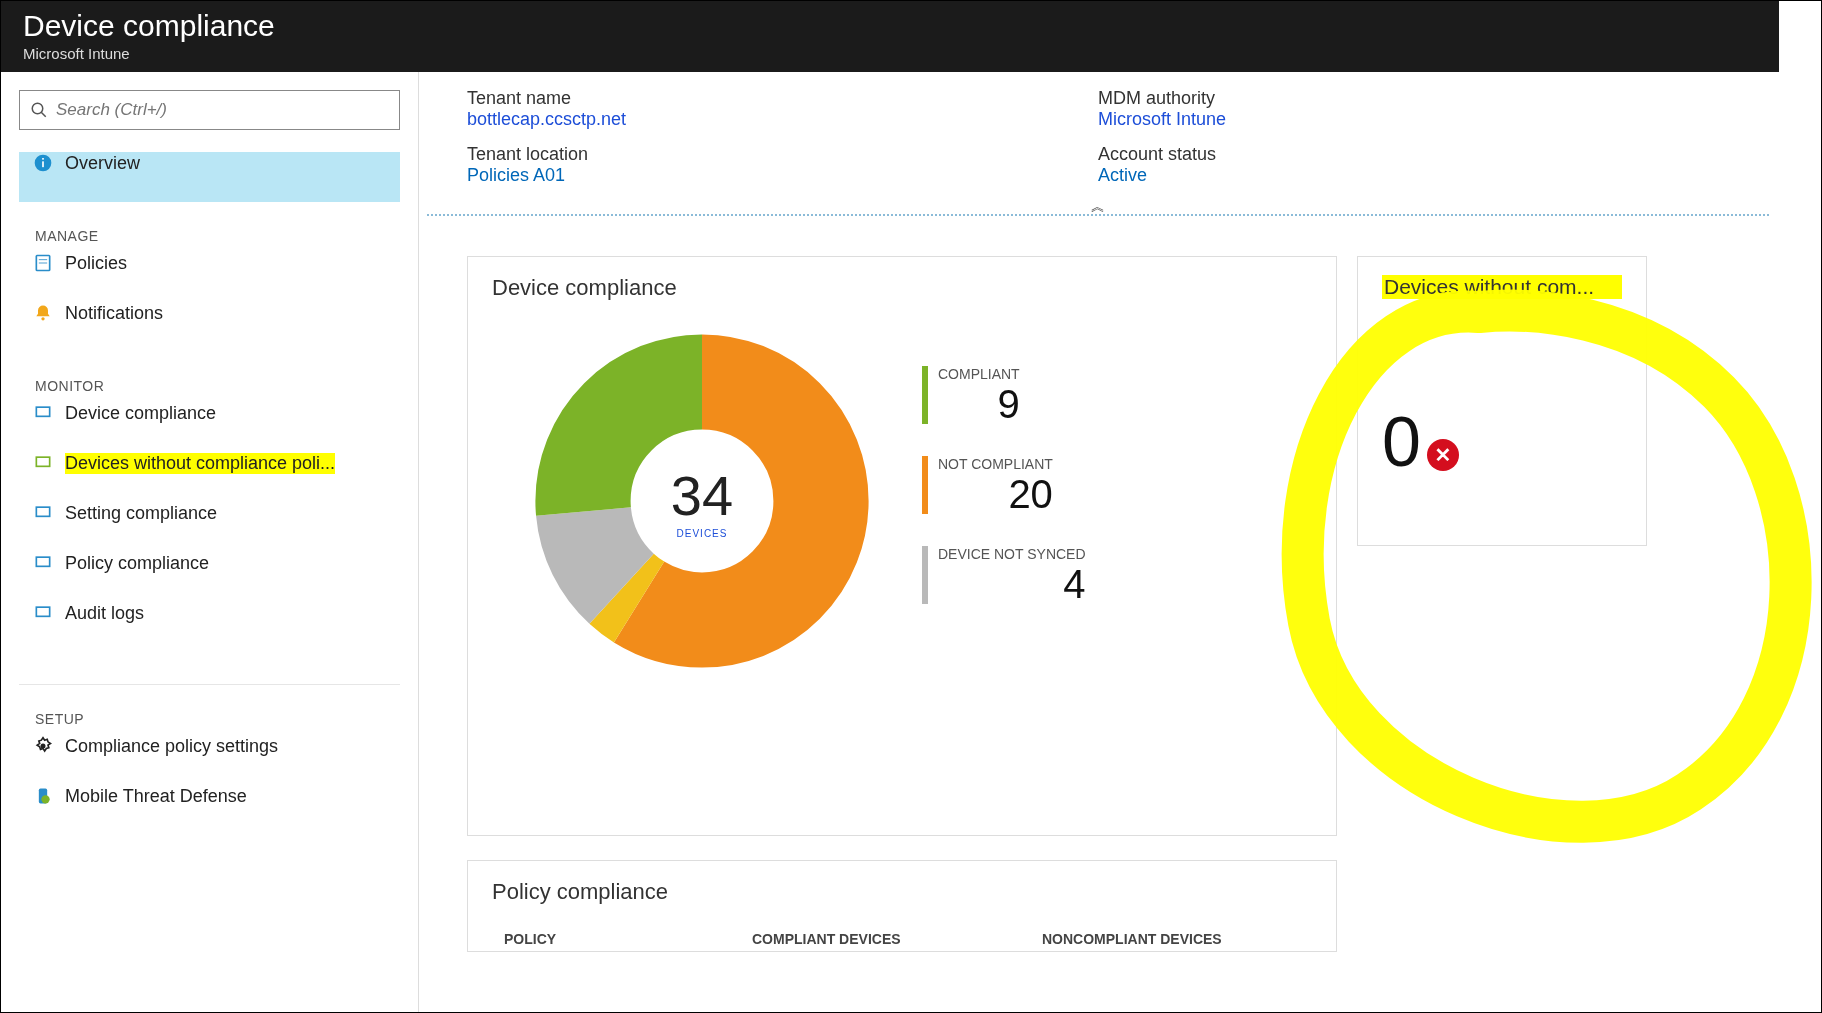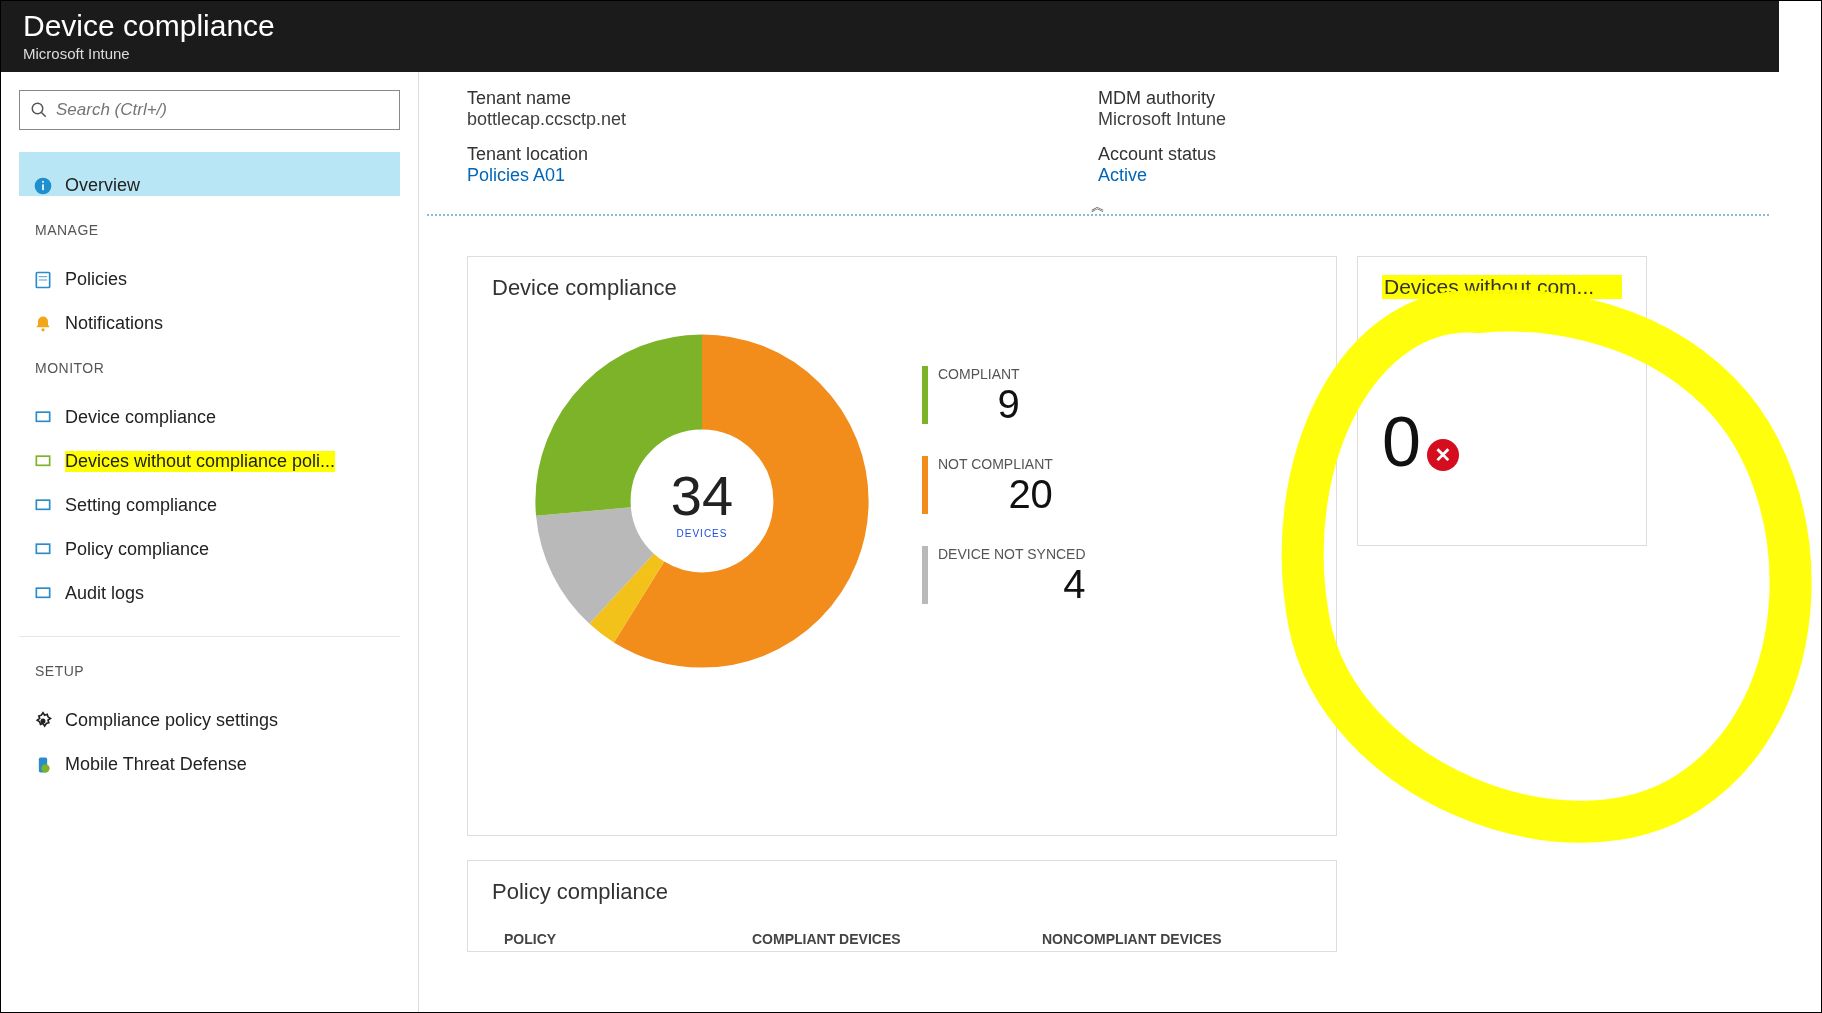--- a/index.html
+++ b/index.html
@@ -50,22 +50,22 @@
   }
   .search-box svg { margin-right: 8px; flex:0 0 auto; }
   .search-box input {
     border: none; outline: none;
     font-size: 17px;
     font-style: italic;
     width: 100%;
     background: transparent;
   }
   .nav-item {
-    display: flex; align-items: flex-end;
-    height: 44px;
+    display: flex; align-items: flex-start;
+    height: 50px;
     padding: 0 14px;
     cursor: pointer;
     font-size: 18px;
     color: #222;
     border-top: 1px solid transparent;
   }
   .nav-item .icon-slot { width: 32px; display:flex; align-items:center; }
   .nav-item.selected {
     background: #b9e6f5;
   }
@@ -99,21 +99,21 @@
   .tenant-block {
     padding: 12px 40px 18px 40px;
     border-bottom: 2px dotted #8bbbd8;
     margin: 0 24px 0 8px;
     position: relative;
     width: 1342px;
   }
   .tenant-block .row { display: flex; justify-content: space-between; }
   .tenant-block .cell { width: 660px; padding: 4px 0 10px 0; }
   .tenant-block .lab { font-size: 18px; color: #333; }
-  .tenant-block .val { font-size: 18px; color: #404040; }
+  .tenant-block .val { font-size: 18px; color: #1d4ed8; }
   .tenant-block .val.link { color: #0067b8; }
   .tenant-block .chevron-up {
     position: absolute;
     bottom: -2px;
     left: 50%;
     transform: translateX(-50%);
     font-size: 14px;
     color: #555;
     cursor: pointer;
   }

